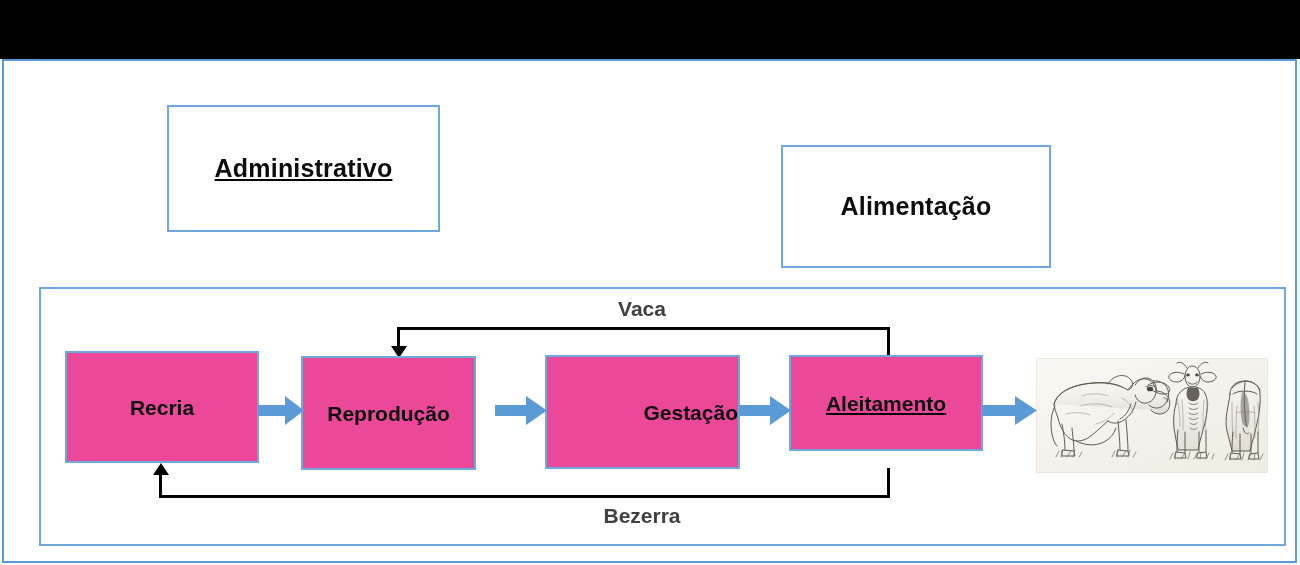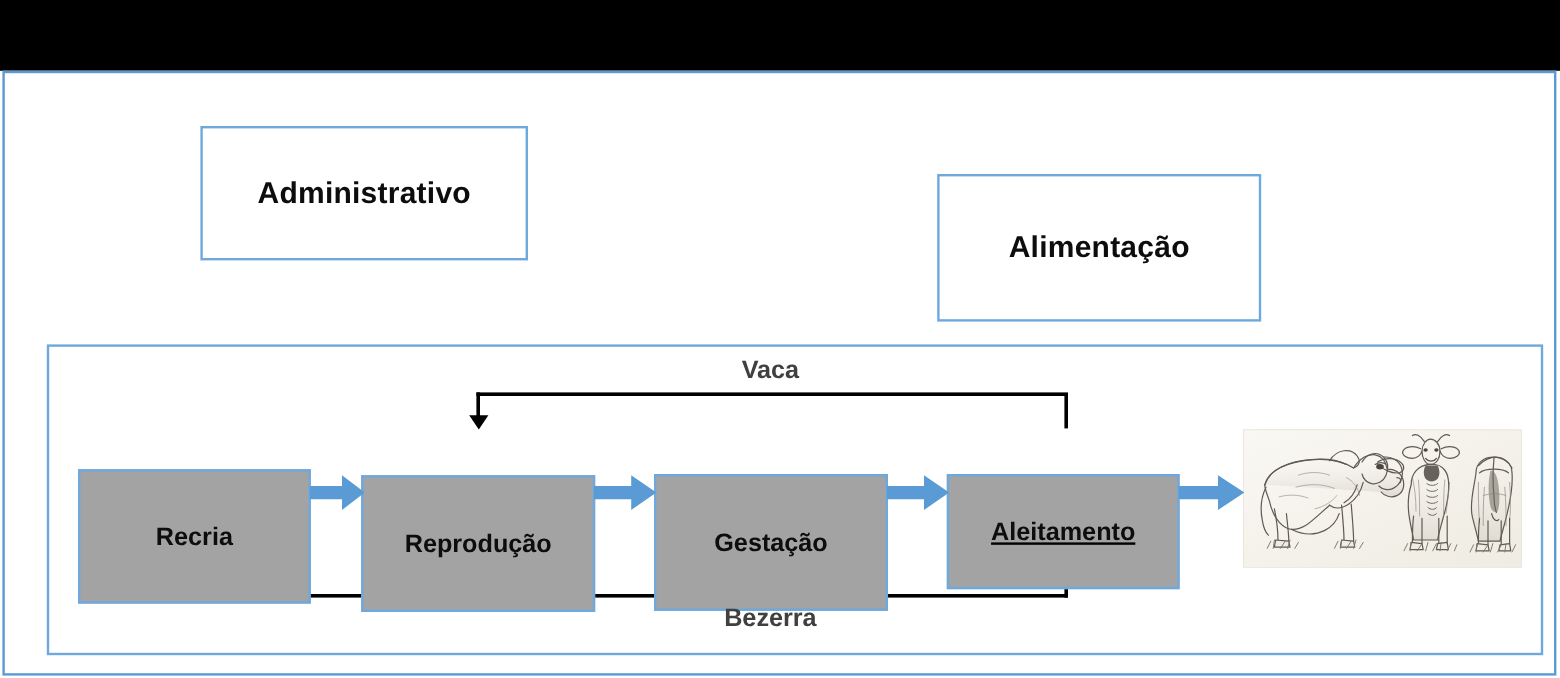--- a/index.html
+++ b/index.html
@@ -46,57 +46,56 @@
     align-items: center;
     justify-content: center;
   }
   .titled-box .label {
     font-size: 25px;
     font-weight: bold;
     color: #0d0d0d;
     letter-spacing: .2px;
     line-height: 1;
   }
-  #box-administrativo { left: 165px; top: 103px; width: 273px; height: 112px; }
+  #box-administrativo { left: 165px; top: 103px; width: 273px; height: 127px; text-decoration: underline; }
   #box-alimentacao    { left: 779px; top: 103px; width: 270px; height: 123px; }
 
   
   #cycle-container {
     position: absolute;
     left: 37px;
     top: 285px;
     width: 1247px;
     height: 259px;
     border: 2px solid #6FA8DC;
     box-sizing: border-box;
     background: #ffffff;
   }
 
   
   .stage-box {
     position: absolute;
     border: 2px solid #6FA8DC;
     box-sizing: border-box;
-    background: #a3a3a3;
+    background: #ec4899;
     display: flex;
     align-items: center;
     justify-content: center;
     z-index: 4;
-    margin-top: 40px;
   }
   .stage-box .label {
     font-size: 21px;
     font-weight: bold;
     color: #0d0d0d;
     line-height: 1;
     white-space: nowrap;
   }
   #stage-recria       { left: 63px;  top: 349px; width: 194px; height: 112px; }
-  #stage-reproducao   { left: 299px; top: 354px; width: 195px; height: 114px; }
-  #stage-gestacao     { left: 543px; top: 353px; width: 195px; height: 114px; }
+  #stage-reproducao   { left: 299px; top: 354px; width: 175px; height: 114px; }
+  #stage-gestacao     { left: 543px; top: 353px; width: 195px; height: 114px; justify-content: flex-end; }
   #stage-aleitamento  { left: 787px; top: 353px; width: 194px; height: 96px; text-decoration: underline; }
 
   
   .flow-arrow {
     position: absolute;
     z-index: 5;
   }
   #arrow-recria-reproducao   { left: 256px; top: 392px; width: 46px; height: 33px; }
   #arrow-reproducao-gestacao { left: 493px; top: 392px; width: 52px; height: 33px; }
   #arrow-gestacao-aleitamento{ left: 737px; top: 392px; width: 52px; height: 33px; }

